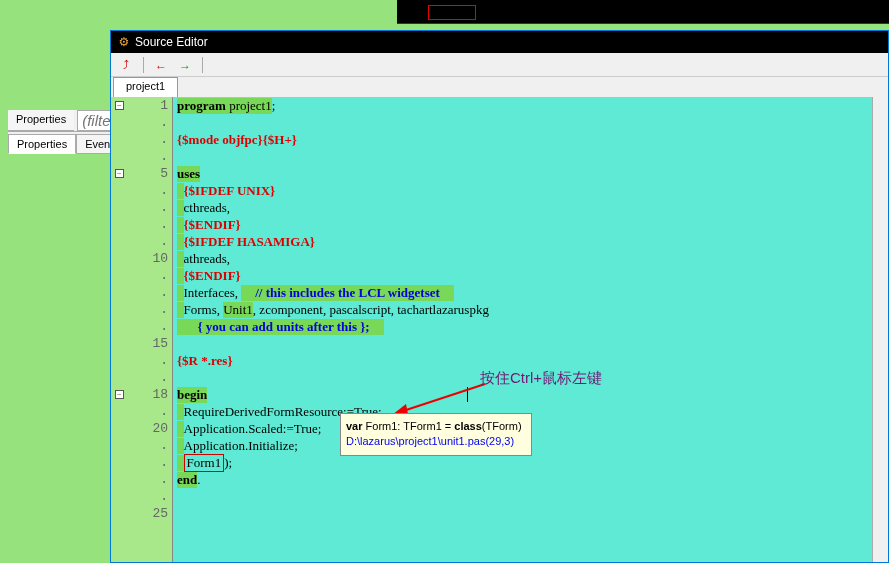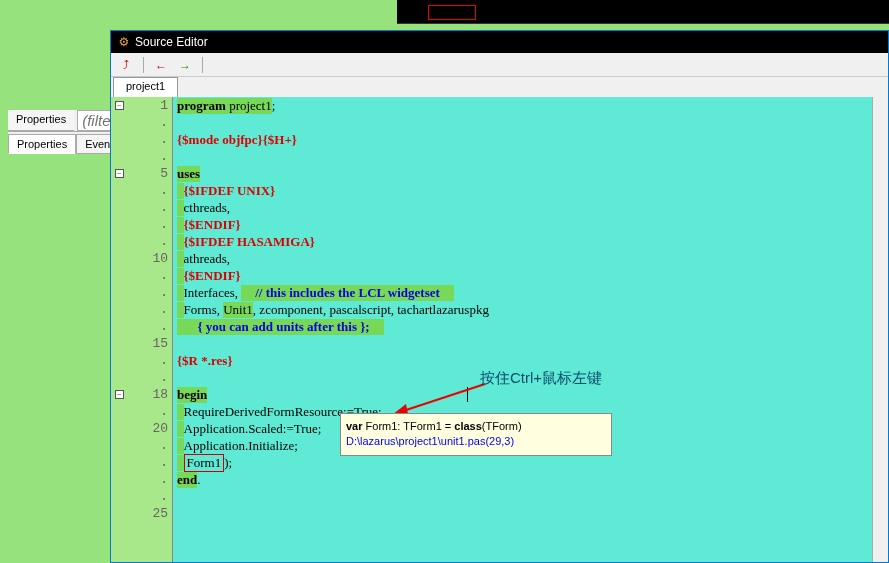--- a/index.html
+++ b/index.html
@@ -31,28 +31,28 @@
     .kw-hl { color: #000; font-weight: bold; background: #78d858; }
     .dir { color: #d00; font-weight: bold; }
     .cmt { color: #00d; font-weight: bold; background: #78d858; padding: 0 14px; }
     .txt { color: #000; }
     .ident-link { color: #000; border: 1px solid #cc0000; padding: 0 2px; cursor: pointer; }
     
     .right-bar { position: absolute; right: 0; top: 66px; width: 16px; height: calc(100% - 66px); background: #f0f0f0; border-left: 1px solid #aaa; }
     
     .cursor { display: inline-block; width: 1px; height: 15px; background: #000; vertical-align: middle; }
     
-    .tooltip { position: absolute; left: 340px; top: 413px; width: 272px; background: #ffffe0; border: 1px solid #888; padding: 5px; font-size: 11px; font-family: Tahoma, sans-serif; line-height: 1.4; z-index: 10; }
+    .tooltip { position: absolute; left: 340px; top: 413px; width: 192px; background: #ffffe0; border: 1px solid #888; padding: 5px; font-size: 11px; font-family: Tahoma, sans-serif; line-height: 1.4; z-index: 10; }
     .tooltip .blue { color: #0000ee; }
     .tooltip b { font-weight: bold; }
     
     .arrow { position: absolute; left: 390px; top: 380px; z-index: 5; pointer-events: none; }
     .arrow-line { stroke: #e00; stroke-width: 2; fill: none; }
     .arrow-head { fill: #e00; }
-    .annotation { position: absolute; left: 480px; top: 369px; color: #0c4a6e; font-size: 15px; font-family: 'Microsoft YaHei', sans-serif; z-index: 5; }
+    .annotation { position: absolute; left: 480px; top: 369px; color: #701a75; font-size: 15px; font-family: 'Microsoft YaHei', sans-serif; z-index: 5; }
     
     .top-fragment { position: absolute; left: 397px; top: 0; width: 492px; height: 24px; background: #000; border-bottom: 1px solid #333; }
     .top-fragment-inner { position: absolute; left: 31px; top: 5px; width: 48px; height: 15px; border: 1px solid #e00; }
   </style>
 </head>
 <body>
 
 <div class="top-fragment">
   <div class="top-fragment-inner"></div>
 </div>

